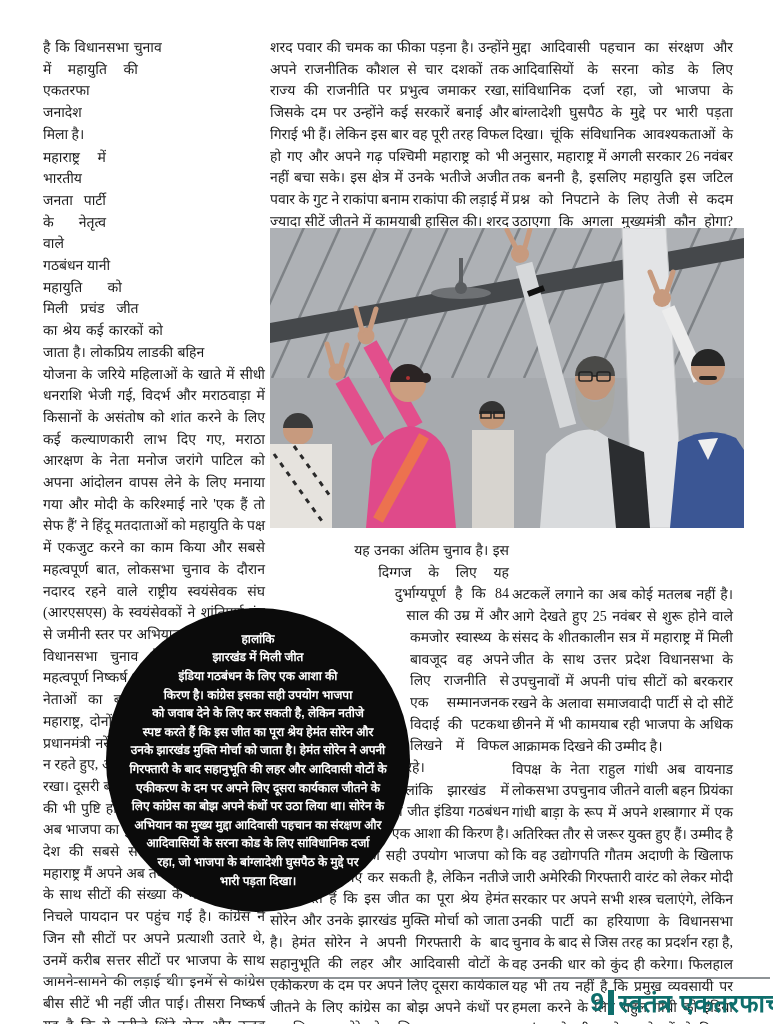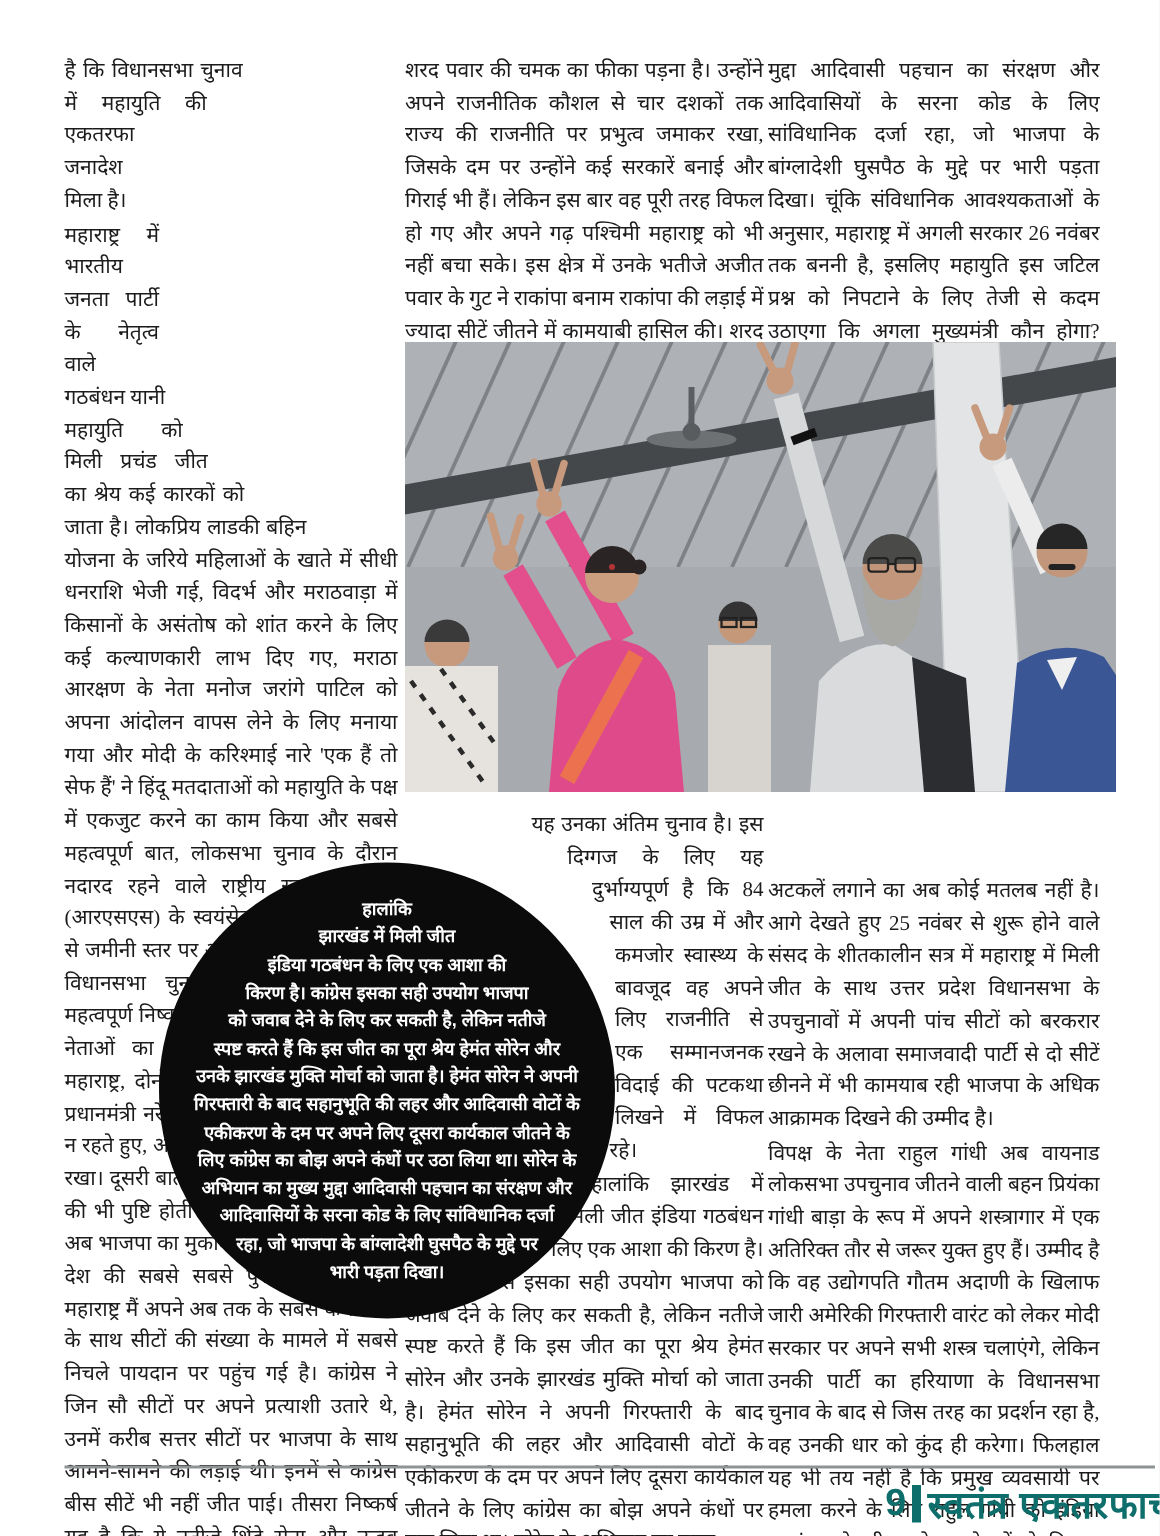--- a/index.html
+++ b/index.html
@@ -28,21 +28,21 @@
   }
   .float-l{
     float:left;width:140px;height:304px;margin-top:35px;
     shape-outside:circle(152px at -12px 152px);shape-margin:10px;
   }
   #photo{
     position:absolute;left:270px;top:228px;width:474px;height:300px;
     background:#b9bcc0;overflow:hidden;
   }
   #callout{
-    position:absolute;left:106px;top:575px;width:304px;height:304px;
+    position:absolute;left:106px;top:608px;width:304px;height:304px;
     border-radius:50%;background:var(--callout-bg);
     display:flex;align-items:center;justify-content:center;
   }
   #callout .quote{
     font-family:"Liberation Sans","DejaVu Sans",sans-serif;
     font-weight:bold;color:#ffffff;font-size:12px;line-height:18.6px;
     text-align:center;white-space:pre-line;width:330px;
   }
   #rule{position:absolute;left:43px;top:977px;width:727px;height:2px;background:var(--rule);}
   #footer{

